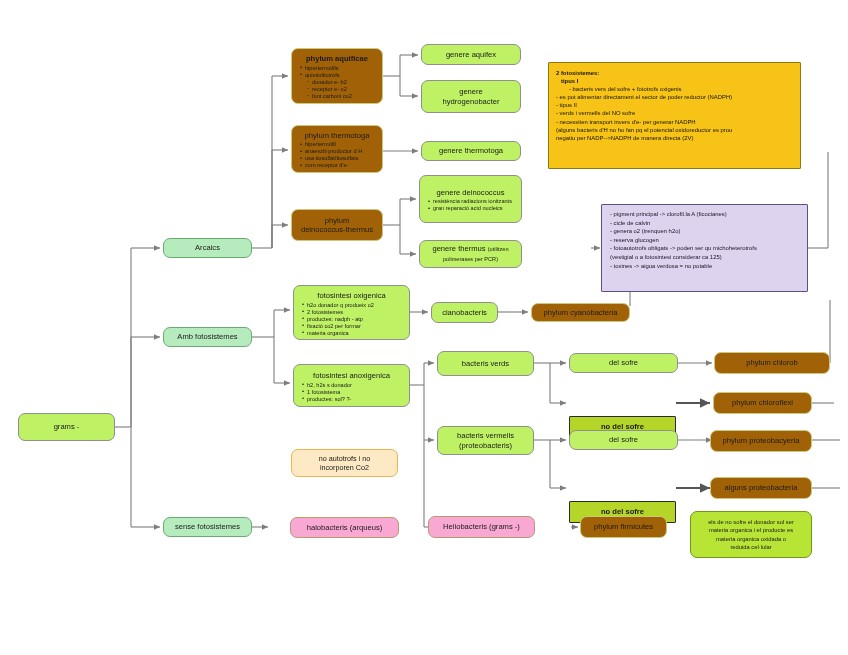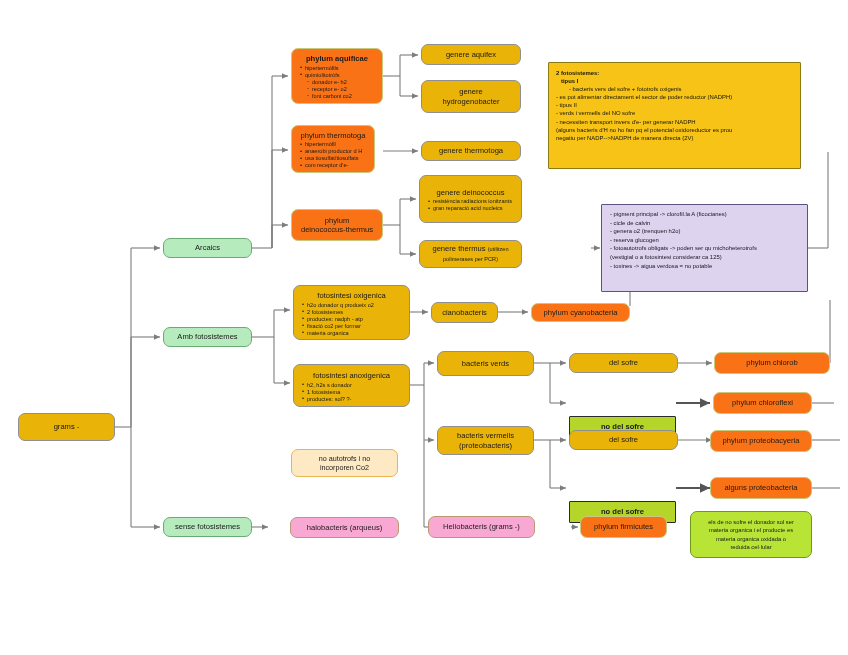--- a/index.html
+++ b/index.html
@@ -70,26 +70,26 @@
   }
   .lbl-only {
     font-size: 7.6px;
     text-align: center;
     line-height: 9.4px;
     padding: 0 4px;
   }
   .lbl-only .small { font-size: 5.6px; }
   
   .c-green  { background: #b6ebbd; border-color: #6aab74; }
-  .c-yellow { background: #f97316; border-color: #c9c97e; }
+  .c-yellow { background: #a16207; border-color: #c9c97e; }
   .c-olive  { background: #b5d628; border-color: #2a2a2a; border-width: 1.4px; margin-top: 24px; }
   .c-lime   { background: #b7e435; border-color: #6d9a18; }
   .c-peach  { background: #f9a8d4; border-color: #b99a6f; }
   .c-cream  { background: #fdeac4; border-color: #e8b552; }
-  .c-white  { background: #eab308; border-color: #8f8f8f; }
+  .c-white  { background: #bef264; border-color: #8f8f8f; }
   .note-box {
     position: absolute;
     border: 1.2px solid #8d7a12;
     background: #f6c316;
     border-radius: 1px;
     padding: 6px 7px;
   }
   .note-box .ln {
     font-size: 5.9px;
     line-height: 8.1px;
@@ -248,21 +248,21 @@
   </div>
 
   <div class="node c-white center" style="left:421px; top:44px; width:100px; height:21px;">
     <div class="ttl">genere aquifex</div>
   </div>
   <div class="node c-white center" style="left:421px; top:80px; width:100px; height:33px;">
     <div class="ttl" style="white-space:pre-line;">genere
 hydrogenobacter</div>
   </div>
 
-  <div class="node c-yellow" style="left:291px; top:125px; width:84px; height:48px; padding-top:2px;">
+  <div class="node c-yellow" style="left:291px; top:125px; width:92px; height:48px; padding-top:2px;">
     <div class="ttl">phylum thermotoga</div>
     <ul>
       <li>hipertermòfil</li>
       <li>anaerobi productor d H</li>
       <li>usa tiosulfat/tiosulfats</li>
       <li style="padding-left:4px;">
         <span>com receptor d'e-</span>
       </li>
     </ul>
   </div>

